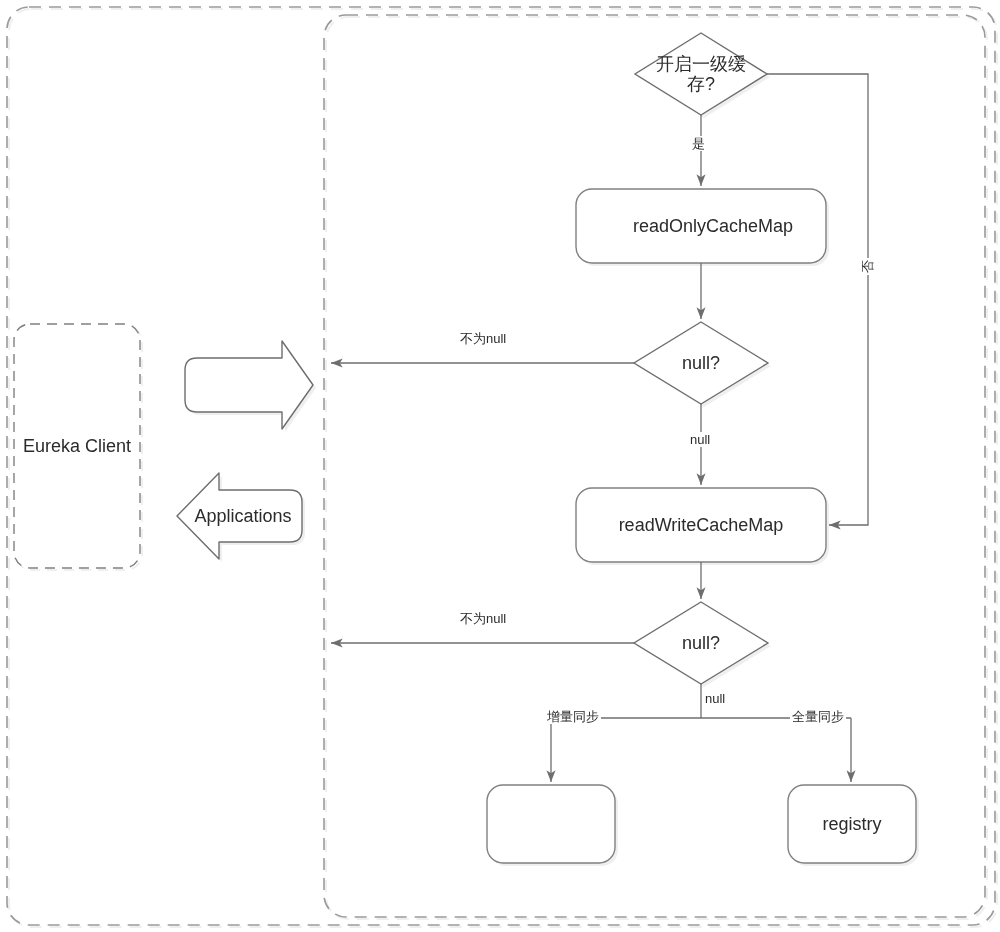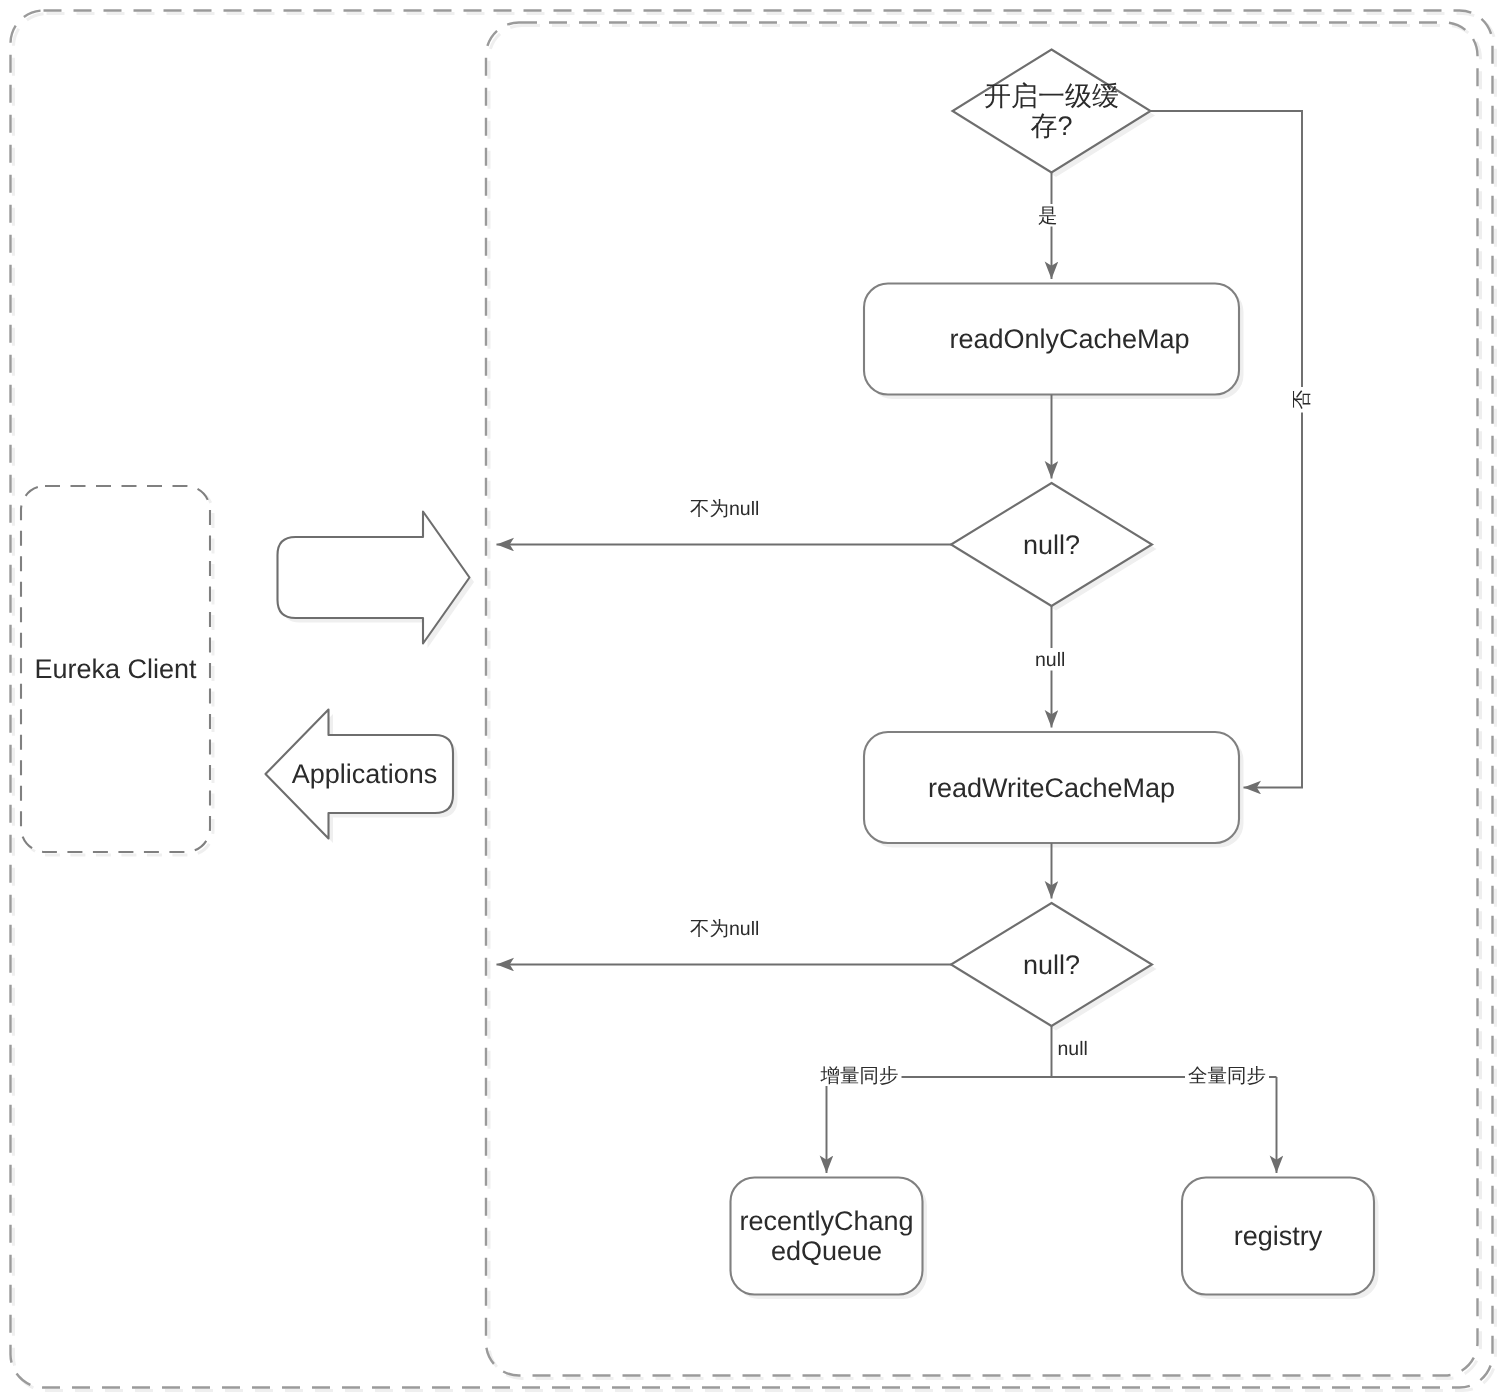--- a/index.html
+++ b/index.html
@@ -154,22 +154,20 @@
 存?</div>
 
   <div class="node-label" style="left:576px; top:189px; width:274px; height:74px;">readOnlyCacheMap</div>
 
   <div class="node-label" style="left:636px; top:323px; width:130px; height:80px;">null?</div>
 
   <div class="node-label" style="left:576px; top:488px; width:250px; height:74px;">readWriteCacheMap</div>
 
   <div class="node-label" style="left:636px; top:603px; width:130px; height:80px;">null?</div>
 
-  <div class="node-label" style="left:487px; top:785px; width:128px; height:78px;">recentlyChang
-edQueue</div>
 
   <div class="node-label" style="left:788px; top:785px; width:128px; height:78px;">registry</div>
 
   <div class="edge-label" style="left:690px; top:136px;">是</div>
 
   <div class="edge-label rot" style="left:859px; top:259px; transform:rotate(-90deg);">否</div>
 
   <div class="edge-label" style="left:458px; top:331px;">不为null</div>
 
   <div class="edge-label" style="left:688px; top:432px;">null</div>

